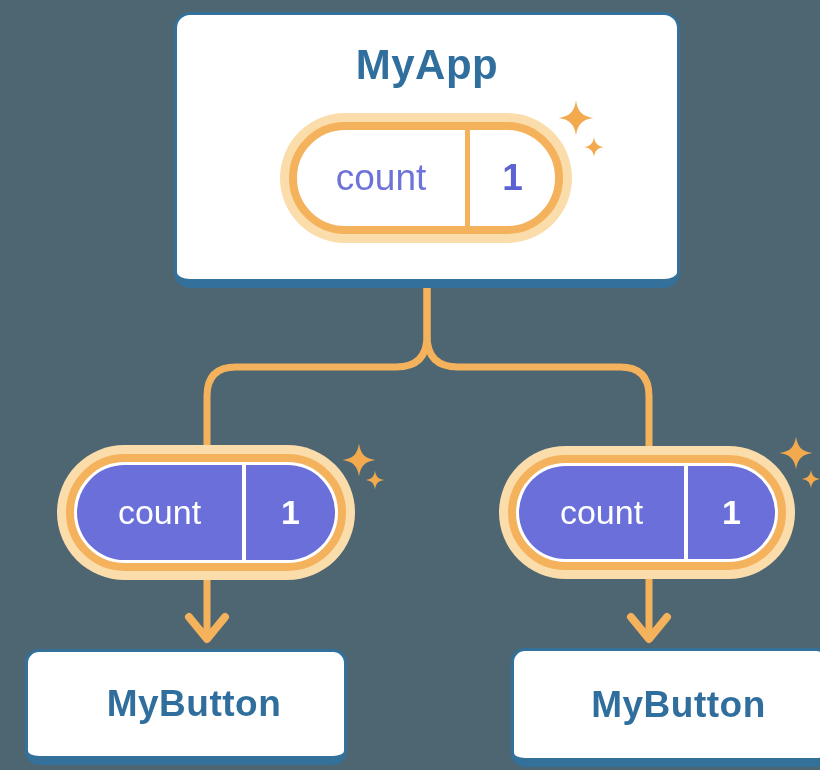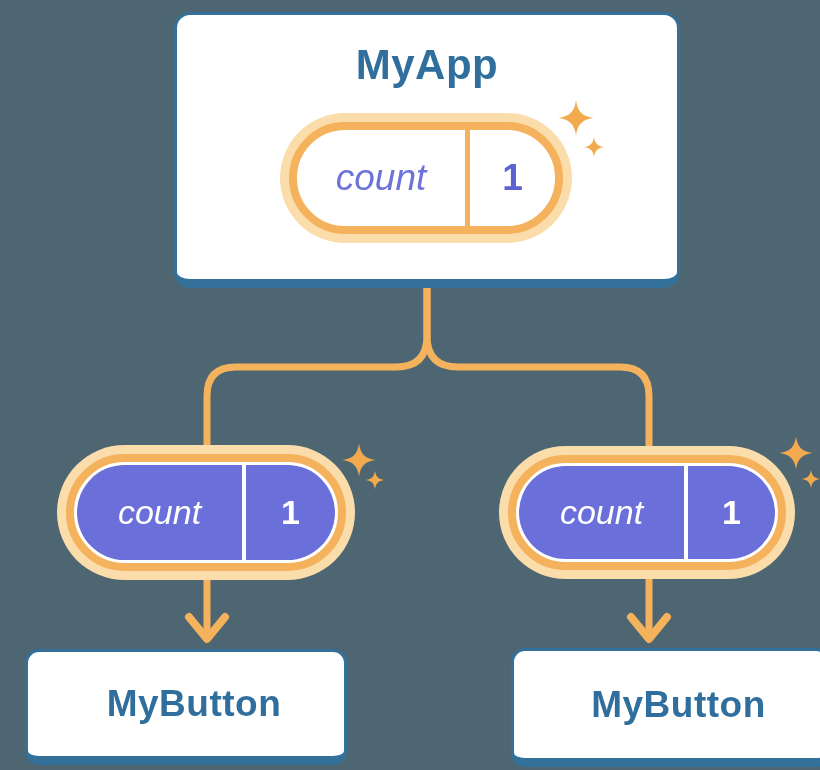--- a/index.html
+++ b/index.html
@@ -100,21 +100,21 @@
     display: flex;
     border-radius: 999px;
     background: #6a6fd9;
     overflow: hidden;
   }
   .pill-seg {
     display: flex;
     align-items: center;
     justify-content: center;
   }
-  .seg-label { width: 168px; font-style: italic; }
+  .seg-label { width: 168px; }
   .seg-value { flex: 1; font-weight: 700; }
   #root-pill .seg-label { font-size: 37px; color: #6d73d8; }
   #root-pill .seg-value { font-size: 37px; color: #5c62d2; }
   #root-pill .seg-divider { width: 5px; background: #f5b25c; }
   .pill-core .seg-label,
   .pill-core .seg-value { color: #ffffff; font-size: 34px; }
   .pill-core .seg-label { width: 165px; }
   .pill-core .seg-divider { width: 4px; background: #ffffff; }
   .seg-divider { height: 100%; }
   

